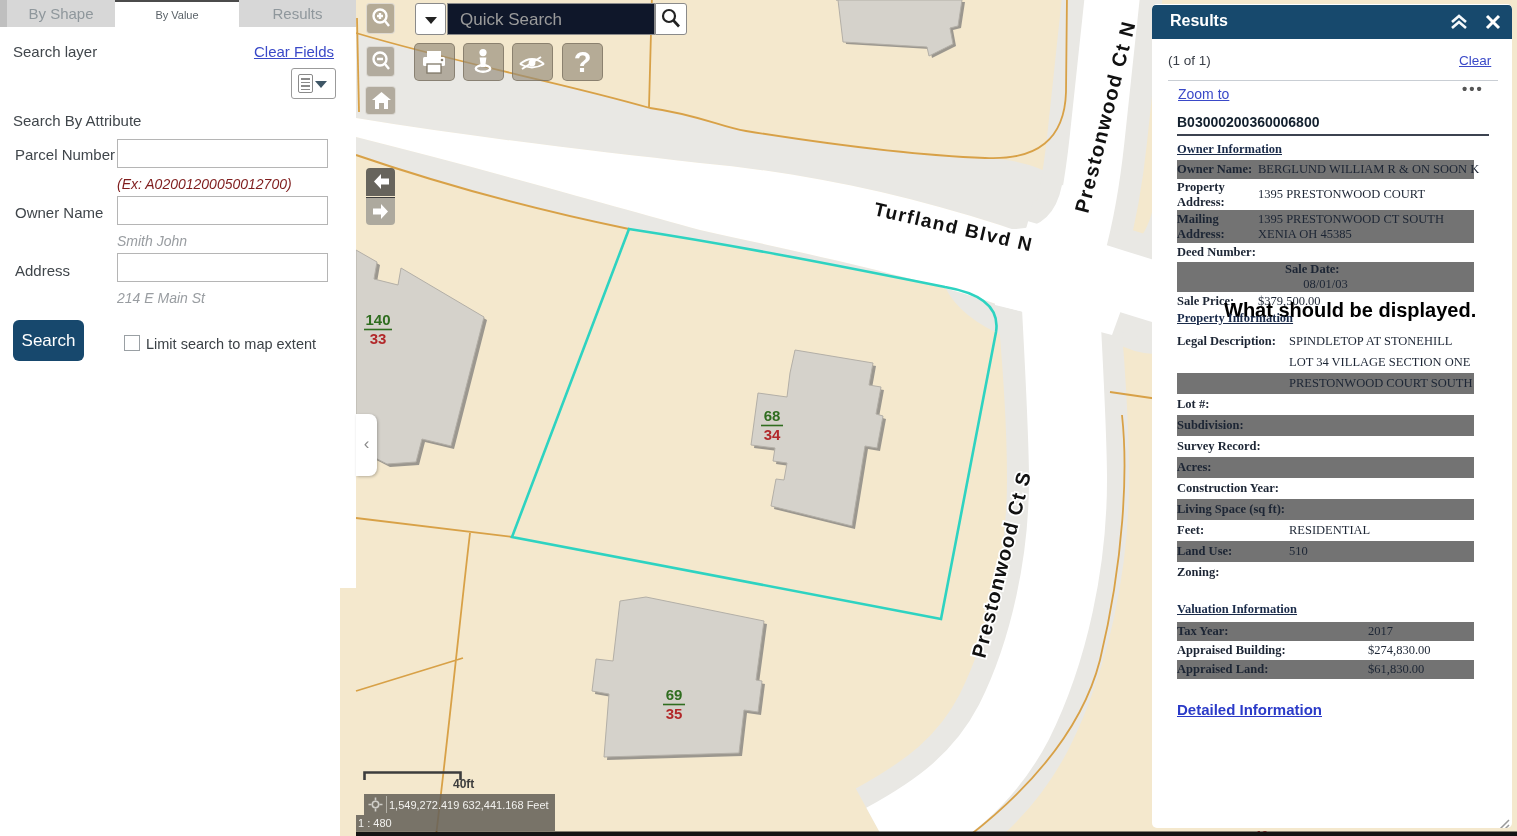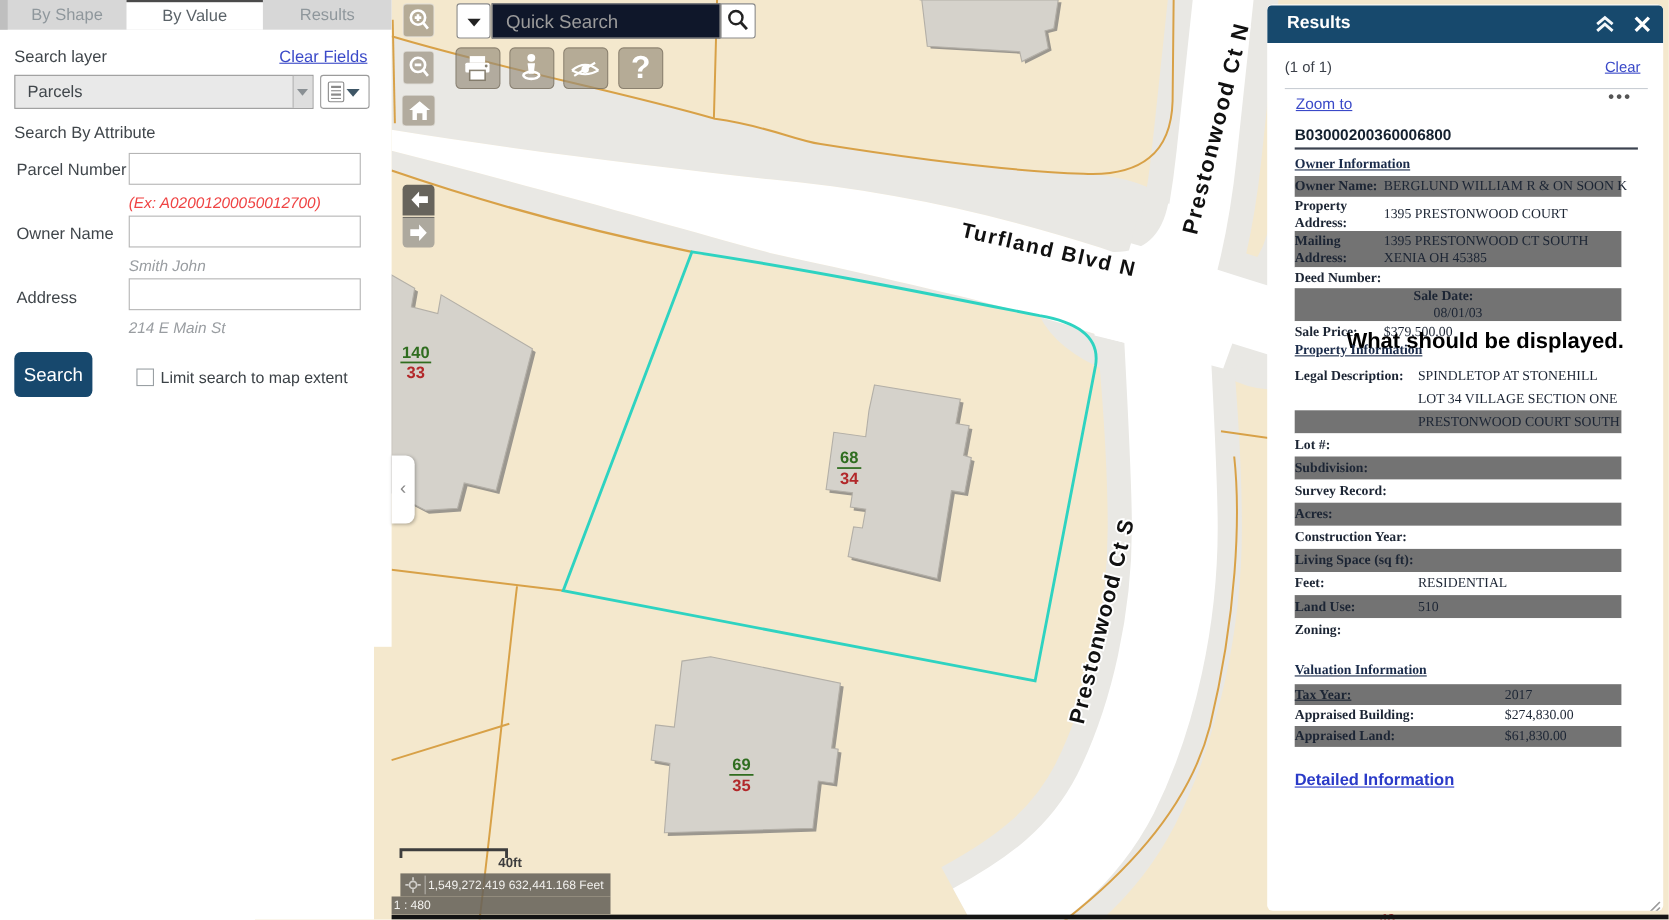--- a/index.html
+++ b/index.html
@@ -109,53 +109,47 @@
   <rect x="356" y="831.5" width="1161" height="4.5" fill="#141414"></rect>
 </svg>
 
 <div class="abs" id="sidebar" style="left:0;top:0;width:356px;height:588px;background:#fff;">
 
   <div class="abs" style="left:0;top:0;width:356px;height:27px;background:#d7d7d7;">
     <div class="abs" style="left:0;top:0;width:7px;height:27px;background:#bfbfbf;"></div>
 
     <div class="abs" style="left:7px;top:0;width:108px;height:27px;color:#8f979c;font-size:15px;line-height:28px;text-align:center;">By Shape</div>
 
-    <div class="abs" style="left:115px;top:0;width:124px;height:27px;background:#fff;border-top:2px solid #4b4b4b;box-sizing:border-box;color:#5a6268;font-size:15px;line-height:26px;text-align:center;">By Value</div>
+    <div class="abs" style="left:115px;top:0;width:124px;height:27px;background:#fff;border-top:2px solid #4b4b4b;box-sizing:border-box;color:#5a6268;font-size:11px;line-height:26px;text-align:center;">By Value</div>
 
     <div class="abs" style="left:239px;top:0;width:117px;height:27px;color:#8f979c;font-size:15px;line-height:28px;text-align:center;">Results</div>
   </div>
 
   <div class="abs" style="left:13px;top:43px;font-size:15px;color:#40464b;">Search layer</div>
 
   <div class="abs" style="right:22px;top:43px;font-size:15px;color:#3a49c8;text-decoration:underline;">Clear Fields</div>
 
-  <div class="abs" style="left:13px;top:68px;width:272px;height:31px;background:#e9e9e9;border:1px solid #9b9b9b;box-sizing:border-box;">
-    <div class="abs" style="left:11px;top:0;height:29px;line-height:30px;font-size:15px;color:#40464b;">Parcels</div>
-    <div class="abs" style="right:0;top:0;width:17px;height:29px;background:#dedede;border-left:1px solid #b5b5b5;">
-      <div class="abs" style="left:3px;top:12px;width:0;height:0;border-left:5px solid transparent;border-right:5px solid transparent;border-top:6px solid #8a9094;"></div>
-    </div>
-  </div>
 
   <div class="abs" style="left:291px;top:68px;width:45px;height:31px;background:#fff;border:1px solid #9b9b9b;border-radius:3px;box-sizing:border-box;">
     <div class="abs" style="left:6px;top:5px;width:13px;height:17px;border:1.5px solid #8a8a8a;border-radius:2px;">
       <div style="margin:3px 2px 0;height:1.5px;background:#8a8a8a;"></div>
       <div style="margin:2px 2px 0;height:1.5px;background:#8a8a8a;"></div>
       <div style="margin:2px 2px 0;height:1.5px;background:#8a8a8a;"></div>
       <div style="margin:2px 2px 0;height:1.5px;background:#8a8a8a;"></div>
     </div>
     <div class="abs" style="right:8px;top:12px;width:0;height:0;border-left:6px solid transparent;border-right:6px solid transparent;border-top:7px solid #3e5666;"></div>
   </div>
 
   <div class="abs" style="left:13px;top:112px;font-size:15px;color:#40464b;">Search By Attribute</div>
 
   <div class="abs" style="left:15px;top:146px;font-size:15px;color:#40464b;">Parcel Number</div>
 
   <div class="abs" style="left:117px;top:139px;width:211px;height:29px;background:#fff;border:1px solid #b5b5b5;box-sizing:border-box;"></div>
 
-  <div class="abs" style="left:117px;top:176px;font-size:14px;font-style:italic;color:#ef4444;">(Ex: A02001200050012700)</div>
+  <div class="abs" style="left:117px;top:176px;font-size:14px;font-style:italic;color:#7f1d1d;">(Ex: A02001200050012700)</div>
 
   <div class="abs" style="left:15px;top:204px;font-size:15px;color:#40464b;">Owner Name</div>
 
   <div class="abs" style="left:117px;top:196px;width:211px;height:29px;background:#fff;border:1px solid #b5b5b5;box-sizing:border-box;"></div>
 
   <div class="abs" style="left:117px;top:233px;font-size:14px;font-style:italic;color:#999da1;">Smith John</div>
 
   <div class="abs" style="left:15px;top:262px;font-size:15px;color:#40464b;">Address</div>
 
   <div class="abs" style="left:117px;top:253px;width:211px;height:29px;background:#fff;border:1px solid #b5b5b5;box-sizing:border-box;"></div>
@@ -276,21 +270,21 @@
       </div>
     <div class="row w" style="min-height:21px;">
         <div class="lb" style="width:112px;">Zoning:</div>
         <div class="vl"></div>
       </div>
   </div>
 
   <div class="abs" style="left:25px;top:595px;width:297px;font-family:'Liberation Serif',serif;font-size:12.5px;color:#1c2534;">
     <div style="font-weight:bold;text-decoration:underline;color:#1a2b4a;padding:3px 0 5px;">Valuation Information</div>
     <div class="row g" style="min-height:19px;">
-        <div class="lb" style="width:191px;text-decoration:underline;">Tax Year:</div>
+        <div class="lb" style="width:191px;">Tax Year:</div>
         <div class="vl">2017</div>
       </div>
     <div class="row w" style="min-height:19px;">
         <div class="lb" style="width:191px;">Appraised Building:</div>
         <div class="vl">$274,830.00</div>
       </div>
     <div class="row g" style="min-height:19px;">
         <div class="lb" style="width:191px;">Appraised Land:</div>
         <div class="vl">$61,830.00</div>
       </div>

